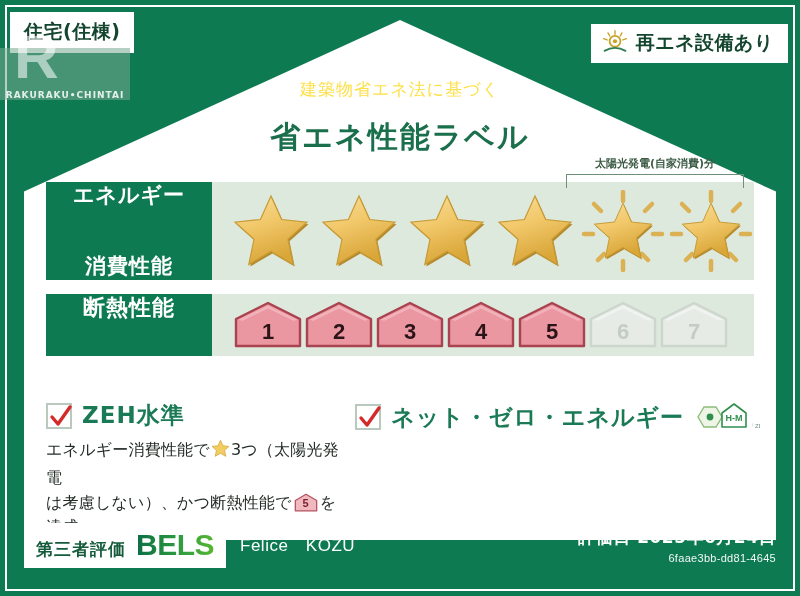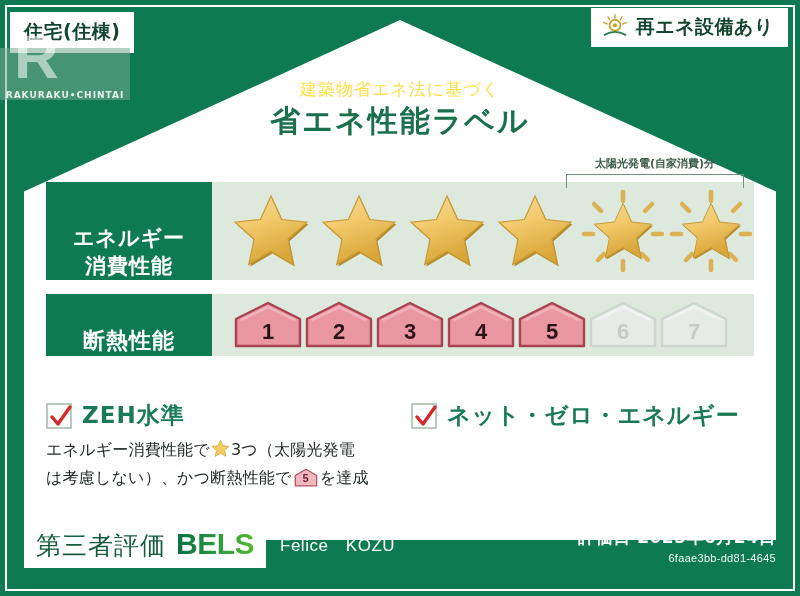--- a/index.html
+++ b/index.html
@@ -32,21 +32,21 @@
   .tag-dwelling{
     position:absolute;left:10px;top:12px;
     background:#ffffff;
     padding:7px 14px 8px 14px;
     color:#14462f;
     font-size:19px;font-weight:bold;
     letter-spacing:.5px;
     z-index:6;
   }
   .tag-renewable{
-    position:absolute;right:12px;top:8px;
+    position:absolute;right:12px;top:24px;
     background:#ffffff;
     padding:5px 14px 6px 10px;
     display:flex;align-items:center;gap:7px;
     z-index:6;
   }
   .tag-renewable .txt{
     color:#14462f;font-size:19px;font-weight:bold;letter-spacing:.5px;
   }
   .sun-icon{width:28px;height:28px;display:block;}
 
@@ -71,32 +71,32 @@
 
   
   .title-block{
     position:absolute;left:0;right:0;top:78px;text-align:center;z-index:5;
   }
   .title-sub{
     color:#fde047;font-size:17px;font-weight:normal;letter-spacing:1px;
   }
   .title-main{
     color:#1a6f4c;font-size:30px;font-weight:bold;letter-spacing:2px;
-    margin-top:0;
+    margin-top:16px;
   }
 
   
   .rows{
     position:absolute;left:46px;top:182px;width:708px;z-index:5;
   }
   .row{display:flex;align-items:stretch;margin-bottom:14px;position:relative;}
   .row-label{
     width:166px;flex:none;
     background:#0d7a52;color:#ffffff;
-    display:flex;flex-direction:column;align-items:center;justify-content:flex-end;
+    display:flex;flex-direction:column;align-items:center;justify-content:space-between;
     font-size:21px;font-weight:bold;letter-spacing:1px;line-height:1.3;
   }
   .row-body{
     flex:1;background:#dde9dd;
     display:flex;align-items:center;
     position:relative;
   }
   .row-energy .row-body{height:98px;padding-left:14px;justify-content:flex-end;}
   .row-insul  .row-body{height:62px;padding-left:22px;}
   .row-insul  .row-label{font-size:22px;}
@@ -164,21 +164,21 @@
   
   .footer{
     position:absolute;left:24px;right:24px;bottom:22px;height:58px;
     display:flex;align-items:center;z-index:6;
   }
   .bels-chip{
     background:#ffffff;padding:5px 12px 6px 12px;
     display:flex;align-items:baseline;gap:10px;
   }
   .bels-chip .jp{
-    color:#165c3c;font-size:25px;font-weight:normal;letter-spacing:1px;
+    color:#165c3c;font-size:17px;font-weight:bold;letter-spacing:1px;
   }
   .bels-chip .en{
     font-family:"Liberation Sans",sans-serif;
     font-size:30px;font-weight:bold;letter-spacing:-.5px;
     background:linear-gradient(90deg,#0b6e45 0%,#2e9c3f 55%,#57b733 100%);
     -webkit-background-clip:text;background-clip:text;color:transparent;
   }
   .bldg-name{
     color:#ffffff;font-size:17px;margin-left:14px;letter-spacing:.5px;
     font-family:"Liberation Sans",sans-serif;
@@ -440,20 +440,29 @@
     <div class="crit">
       <div class="crit-head">
         <span class="check-box">
           <span>
             <svg width="24" height="26" viewBox="0 0 24 26">
               <path d="M3 13 L9 20 L21 3" fill="none" stroke="#d32a2a" stroke-width="3.4" stroke-linecap="round" stroke-linejoin="round"></path>
             </svg>
           </span>
         </span>
         <span class="crit-title">ネット・ゼロ・エネルギー</span>
+        <span class="zehm-logo">
+          <svg width="64" height="34" viewBox="0 0 64 34">
+            <polygon points="2,17 8,7 20,7 26,17 20,27 8,27" fill="#eef5e6" stroke="#8bbf7a" stroke-width="1.4"></polygon>
+            <circle cx="14" cy="17" r="3.4" fill="#2f8f4e"></circle>
+            <path d="M26 27 L26 13 L38 4 L50 13 L50 27 Z" fill="#ffffff" stroke="#2f8f4e" stroke-width="1.6" stroke-linejoin="round"></path>
+            <text x="38" y="21" font-size="9" font-weight="bold" fill="#2f8f4e" text-anchor="middle" font-family="Liberation Sans, sans-serif">H-M</text>
+            <text x="53" y="28" font-size="6" fill="#6e8f79" font-family="Liberation Sans, sans-serif">「ZEH-M」</text>
+          </svg>
+        </span>
       </div>
     </div>
 
   </div>
 
   <div class="footer">
     <div class="bels-chip">
       <span class="jp">第三者評価</span>
       <span class="en">BELS</span>
     </div>

